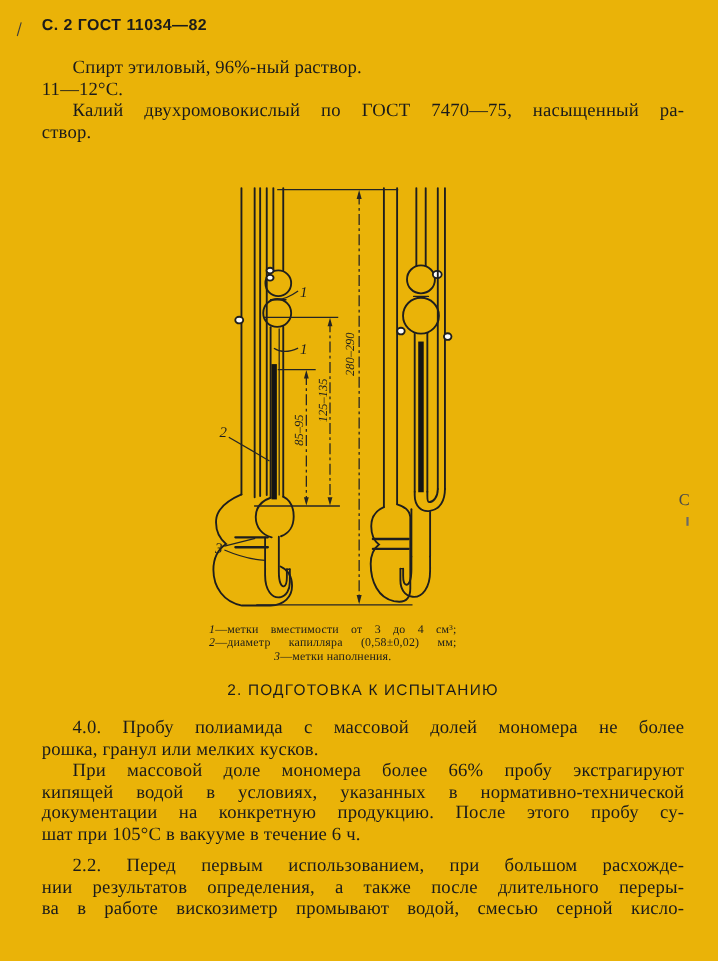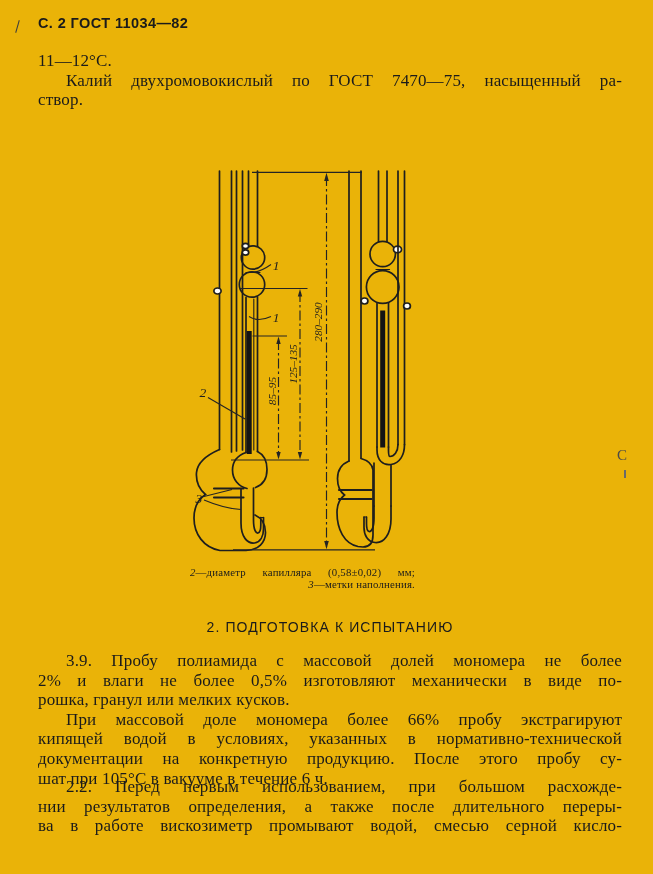--- a/index.html
+++ b/index.html
@@ -13,34 +13,35 @@
   .ln{font-size:17px;line-height:19.6px;height:19.6px;letter-spacing:.15px;}
   .ln.j{text-align:justify;text-align-last:justify;}
   .ln.in{text-indent:28px;}
   .heading{position:absolute;left:38px;top:619px;width:584px;text-align:center;
            font-family:"Liberation Sans",sans-serif;font-weight:400;font-size:14px;
            letter-spacing:1.1px;}
   .figure{position:absolute;left:190px;top:168px;}
   .caption{position:absolute;left:190px;top:566px;width:225px;font-size:10.8px;
            line-height:12.4px;letter-spacing:.2px;}
   .cap-ln.j{text-align:justify;text-align-last:justify;}
-  .cap-ln.c{text-align:right;}
+  .cap-ln.c{text-align:center;}
   .cap-n{font-style:italic;}
   .margin-c{position:absolute;left:617px;top:447px;font-size:15px;color:#4a4a4a;}
   .margin-tick{position:absolute;left:624px;top:470px;width:2px;height:8px;background:#6a6a6a;}
 </style>
 </head>
 <body>
 
 <div class="page">
 
   <div class="corner-slash"></div>
   <div class="header">С. 2 ГОСТ 11034—82</div>
 
   <div class="tblock" style="top:51px">
+    <div class="ln in">Спирт этиловый, 96%-ный раствор.</div>
     <div class="ln">11—12°С.</div>
     <div class="ln in j">Калий двухромовокислый по ГОСТ 7470—75, насыщенный ра-</div>
     <div class="ln">створ.</div>
   </div>
 
   <svg class="figure" width="290" height="398" viewBox="190 168 290 398" xmlns="http://www.w3.org/2000/svg">
 
     <g stroke="#1e1e1e" stroke-width="1.7" fill="none" stroke-linecap="round">
       <path d="M219.5,171 V449.5"></path>
       <path d="M231.5,171 V452"></path>
@@ -132,29 +133,29 @@
       <g fill="#1e1e1e" font-family="Liberation Serif, serif" font-style="italic" font-size="13.5">
         <text x="272.8" y="270">1</text>
         <text x="272.8" y="321.5">1</text>
         <text x="199.5" y="397">2</text>
         <text x="195.5" y="502.5">3</text>
       </g>
     </g>
   </svg>
 
   <div class="caption">
+    <div class="cap-ln j"><i class="cap-n">1</i><span>—метки вместимости от 3 до 4 см³;</span></div>
     <div class="cap-ln j"><i class="cap-n">2</i><span>—диаметр капилляра (0,58±0,02) мм;</span></div>
     <div class="cap-ln c"><i class="cap-n">3</i><span>—метки наполнения.</span></div>
   </div>
 
   <div class="heading">2. ПОДГОТОВКА К ИСПЫТАНИЮ</div>
 
   <div class="tblock" style="top:651px">
-    <div class="ln in j">3.9. Пробу полиамида с массовой долей мономера не более</div>
-    <div class="ln j">2% и влаги не более 0,5% изготовляют механически в виде по-</div>
+    <div class="ln in j">4.0. Пробу полиамида с массовой долей мономера не более</div>
     <div class="ln">рошка, гранул или мелких кусков.</div>
     <div class="ln in j">При массовой доле мономера более 66% пробу экстрагируют</div>
     <div class="ln j">кипящей водой в условиях, указанных в нормативно-технической</div>
     <div class="ln j">документации на конкретную продукцию. После этого пробу су-</div>
     <div class="ln">шат при 105°С в вакууме в течение 6 ч.</div>
   </div>
 
   <div class="tblock" style="top:777px">
     <div class="ln in j">2.2. Перед первым использованием, при большом расхожде-</div>
     <div class="ln j">нии результатов определения, а также после длительного переры-</div>

